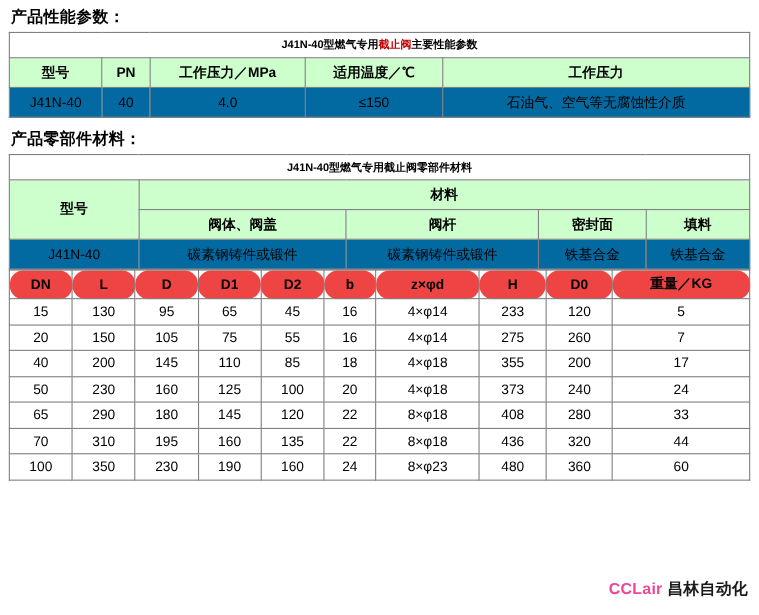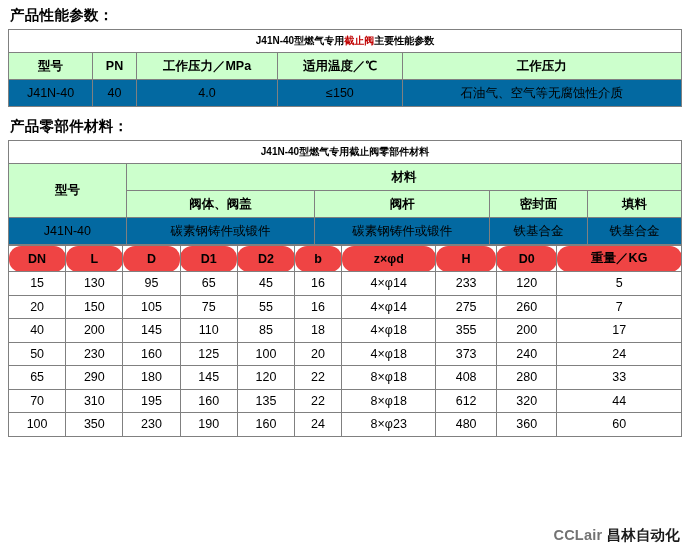--- a/index.html
+++ b/index.html
@@ -79,21 +79,21 @@
   }
   .watermark {
     position: absolute;
     right: 10px;
     bottom: 4px;
     font-size: 14.5px;
     font-weight: bold;
     color: #1a1a1a;
     letter-spacing: 0.2px;
   }
-  .wm-cc { color: #737373; }
+  .wm-cc { color: #ec4899; }
 </style>
 </head>
 <body>
 
 <div class="page">
 
   <div class="section-title">产品性能参数：</div>
   <table class="bordered t1">
     <colgroup>
       <col style="width:12.5%">
@@ -245,21 +245,21 @@
           <td class="dim-cell">33</td>
         </tr>
         <tr>
           <td class="dim-cell">70</td>
           <td class="dim-cell">310</td>
           <td class="dim-cell">195</td>
           <td class="dim-cell">160</td>
           <td class="dim-cell">135</td>
           <td class="dim-cell">22</td>
           <td class="dim-cell">8×φ18</td>
-          <td class="dim-cell">612</td>
+          <td class="dim-cell">436</td>
           <td class="dim-cell">320</td>
           <td class="dim-cell">44</td>
         </tr>
         <tr>
           <td class="dim-cell">100</td>
           <td class="dim-cell">350</td>
           <td class="dim-cell">230</td>
           <td class="dim-cell">190</td>
           <td class="dim-cell">160</td>
           <td class="dim-cell">24</td>

